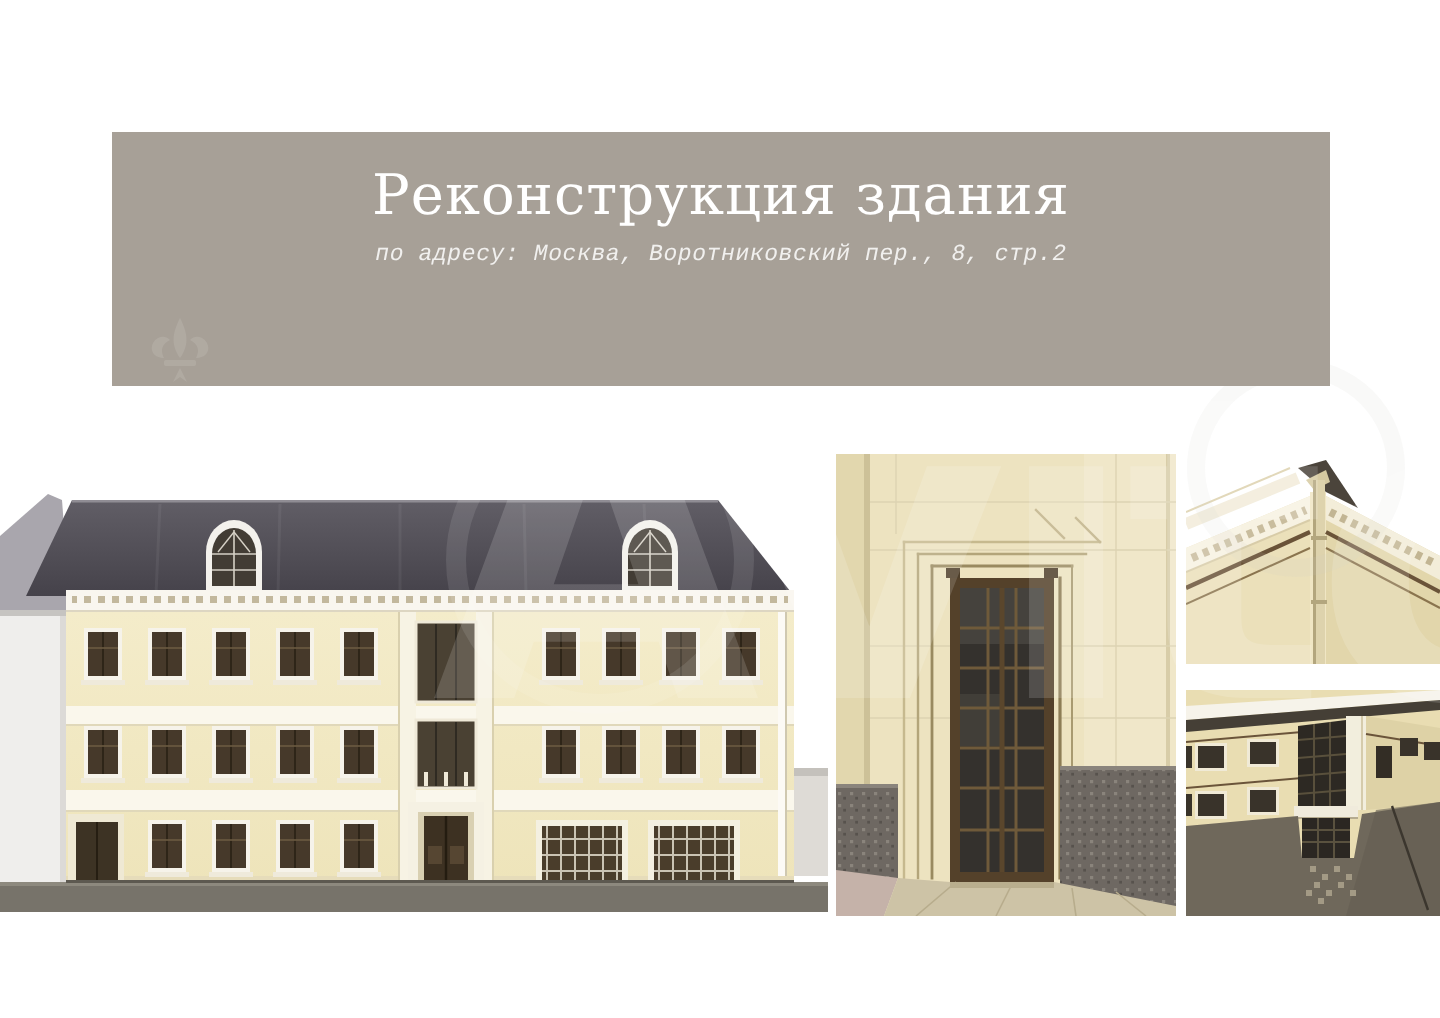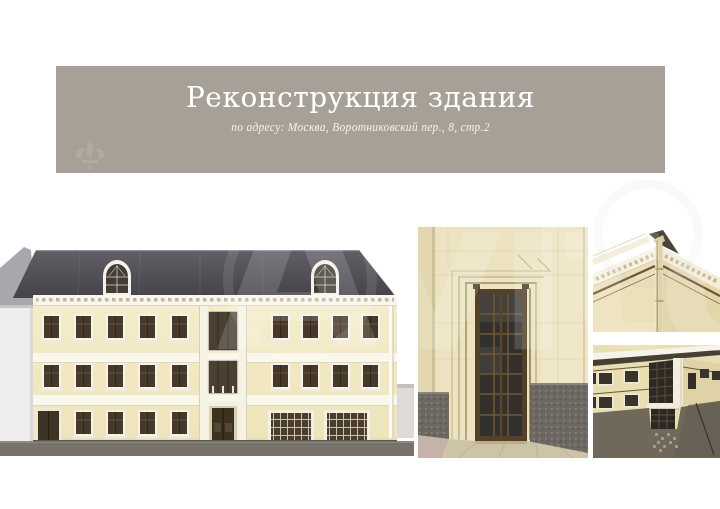--- a/index.html
+++ b/index.html
@@ -1,25 +1,25 @@
 <!DOCTYPE html>
 <html><head>
 <meta charset="utf-8">
 <style>
   html,body{margin:0;padding:0;background:#ffffff;}
   .page{position:relative;width:720px;height:509px;background:#ffffff;overflow:hidden;
         font-family:"DejaVu Serif",serif;}
 
   
-  .banner{position:absolute;left:56px;top:66px;width:609px;height:107px;
+  .banner{position:absolute;left:56px;top:66px;width:609px;height:127px;
           background:#a7a097;z-index:6;text-align:center;}
   .banner .title{margin-top:17px;color:#ffffff;font-size:28px;line-height:29px;
           font-family:"DejaVu Serif",serif;font-weight:400;letter-spacing:0.5px;}
   .banner .subtitle{margin-top:9px;color:rgba(255,255,255,0.84);font-size:11.5px;
-          font-style:italic;font-family:Liberation Serif, serif;letter-spacing:0.3px;}
+          font-style:italic;font-family:Liberation Mono, monospace;letter-spacing:0.3px;}
   .fleur{position:absolute;left:16px;bottom:1px;width:36px;height:34px;opacity:0.10;}
 
   
   .render{position:absolute;}
   #main-elev{left:0;top:227px;}
   #entrance{left:418px;top:227px;}
   #cornice{left:593px;top:228px;}
   #courtyard{left:593px;top:345px;}
 
   

